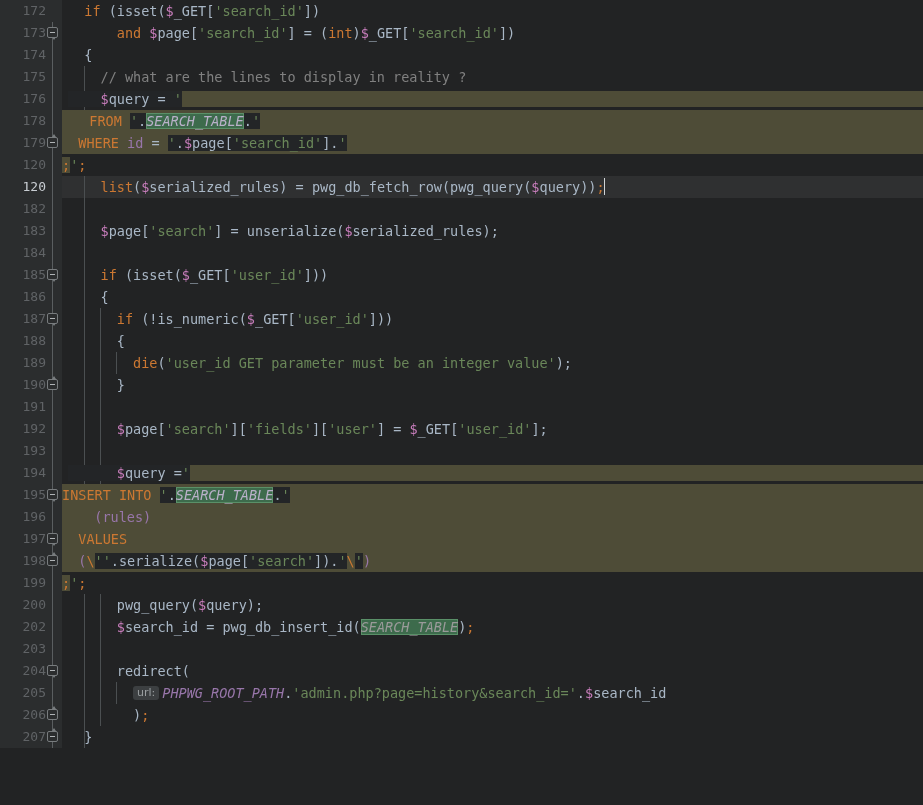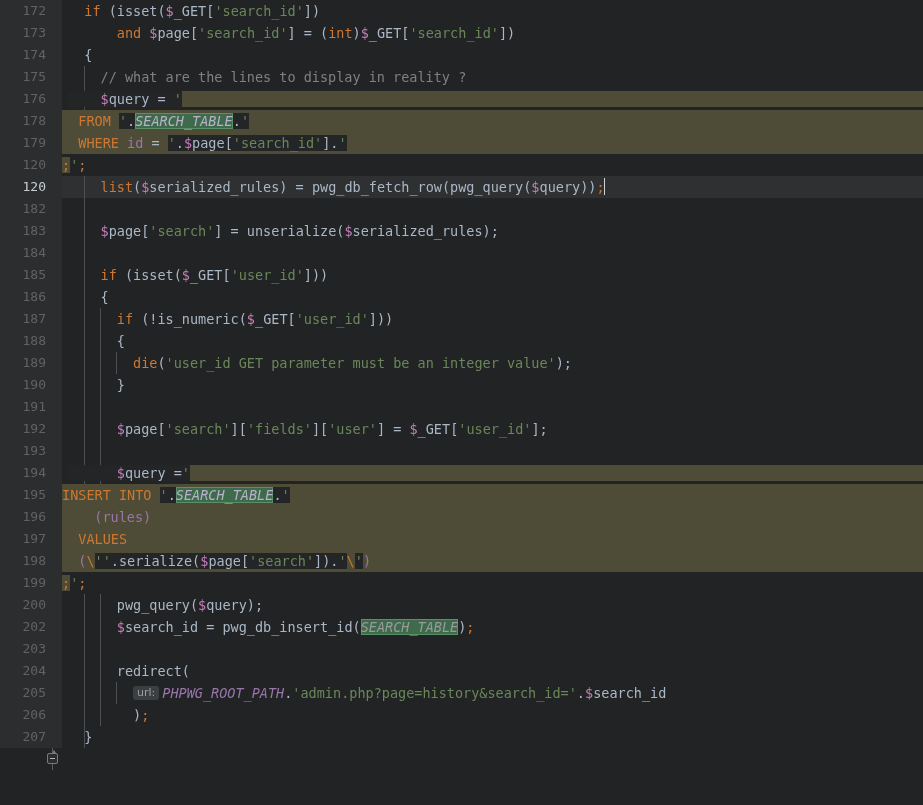--- a/index.html
+++ b/index.html
@@ -40,21 +40,21 @@
     position:relative;height:22px;line-height:22px;
     display:flex;align-items:stretch;flex:0 0 22px;
   }
   .row.current .code-line{background:var(--caret-line);}
   .row.current .lnum{color:var(--gutter-fg-active);}
   .row.sqlrow .code-line{background:var(--sql-bg);}
 
   
   .gutter{
     flex:0 0 62px;width:62px;background:var(--gutter-bg);
-    position:relative;display:flex;align-items:flex-end;
+    position:relative;display:flex;align-items:flex-start;
   }
   .lnum{
     width:46px;text-align:right;padding-right:0px;
     font-size:13px;color:var(--gutter-fg);
     font-family:"DejaVu Sans Mono","Liberation Mono",monospace;
     user-select:none;
   }
   .foldcol{
     flex:0 0 14px;width:14px;background:var(--gutter-bg);
     position:relative;
@@ -197,21 +197,21 @@
     </div>
 
 
     <div class="row sqlrow">
       <div class="gutter">
         <span class="lnum">178</span>
         <span class="foldcol">
             <span class="fold-line"></span>
           </span>
       </div>
-      <div class="code-line" style="padding-left:0"><span class="txt"><span class="sqlkw">  FROM </span><span class="inj"><span class="str">'</span><span class="def">.</span></span><span class="idhl-box">SEARCH_TABLE</span><span class="inj"><span class="def">.</span><span class="str">'</span></span></span></div>
+      <div class="code-line" style="padding-left:11px"><span class="txt"><span class="sqlkw">  FROM </span><span class="inj"><span class="str">'</span><span class="def">.</span></span><span class="idhl-box">SEARCH_TABLE</span><span class="inj"><span class="def">.</span><span class="str">'</span></span></span></div>
     </div>
 
     <div class="row sqlrow">
       <div class="gutter">
         <span class="lnum">179</span>
         <span class="foldcol">
           <span class="fold-line"></span>
           <span class="fold-box up"></span>
         </span>
       </div>

